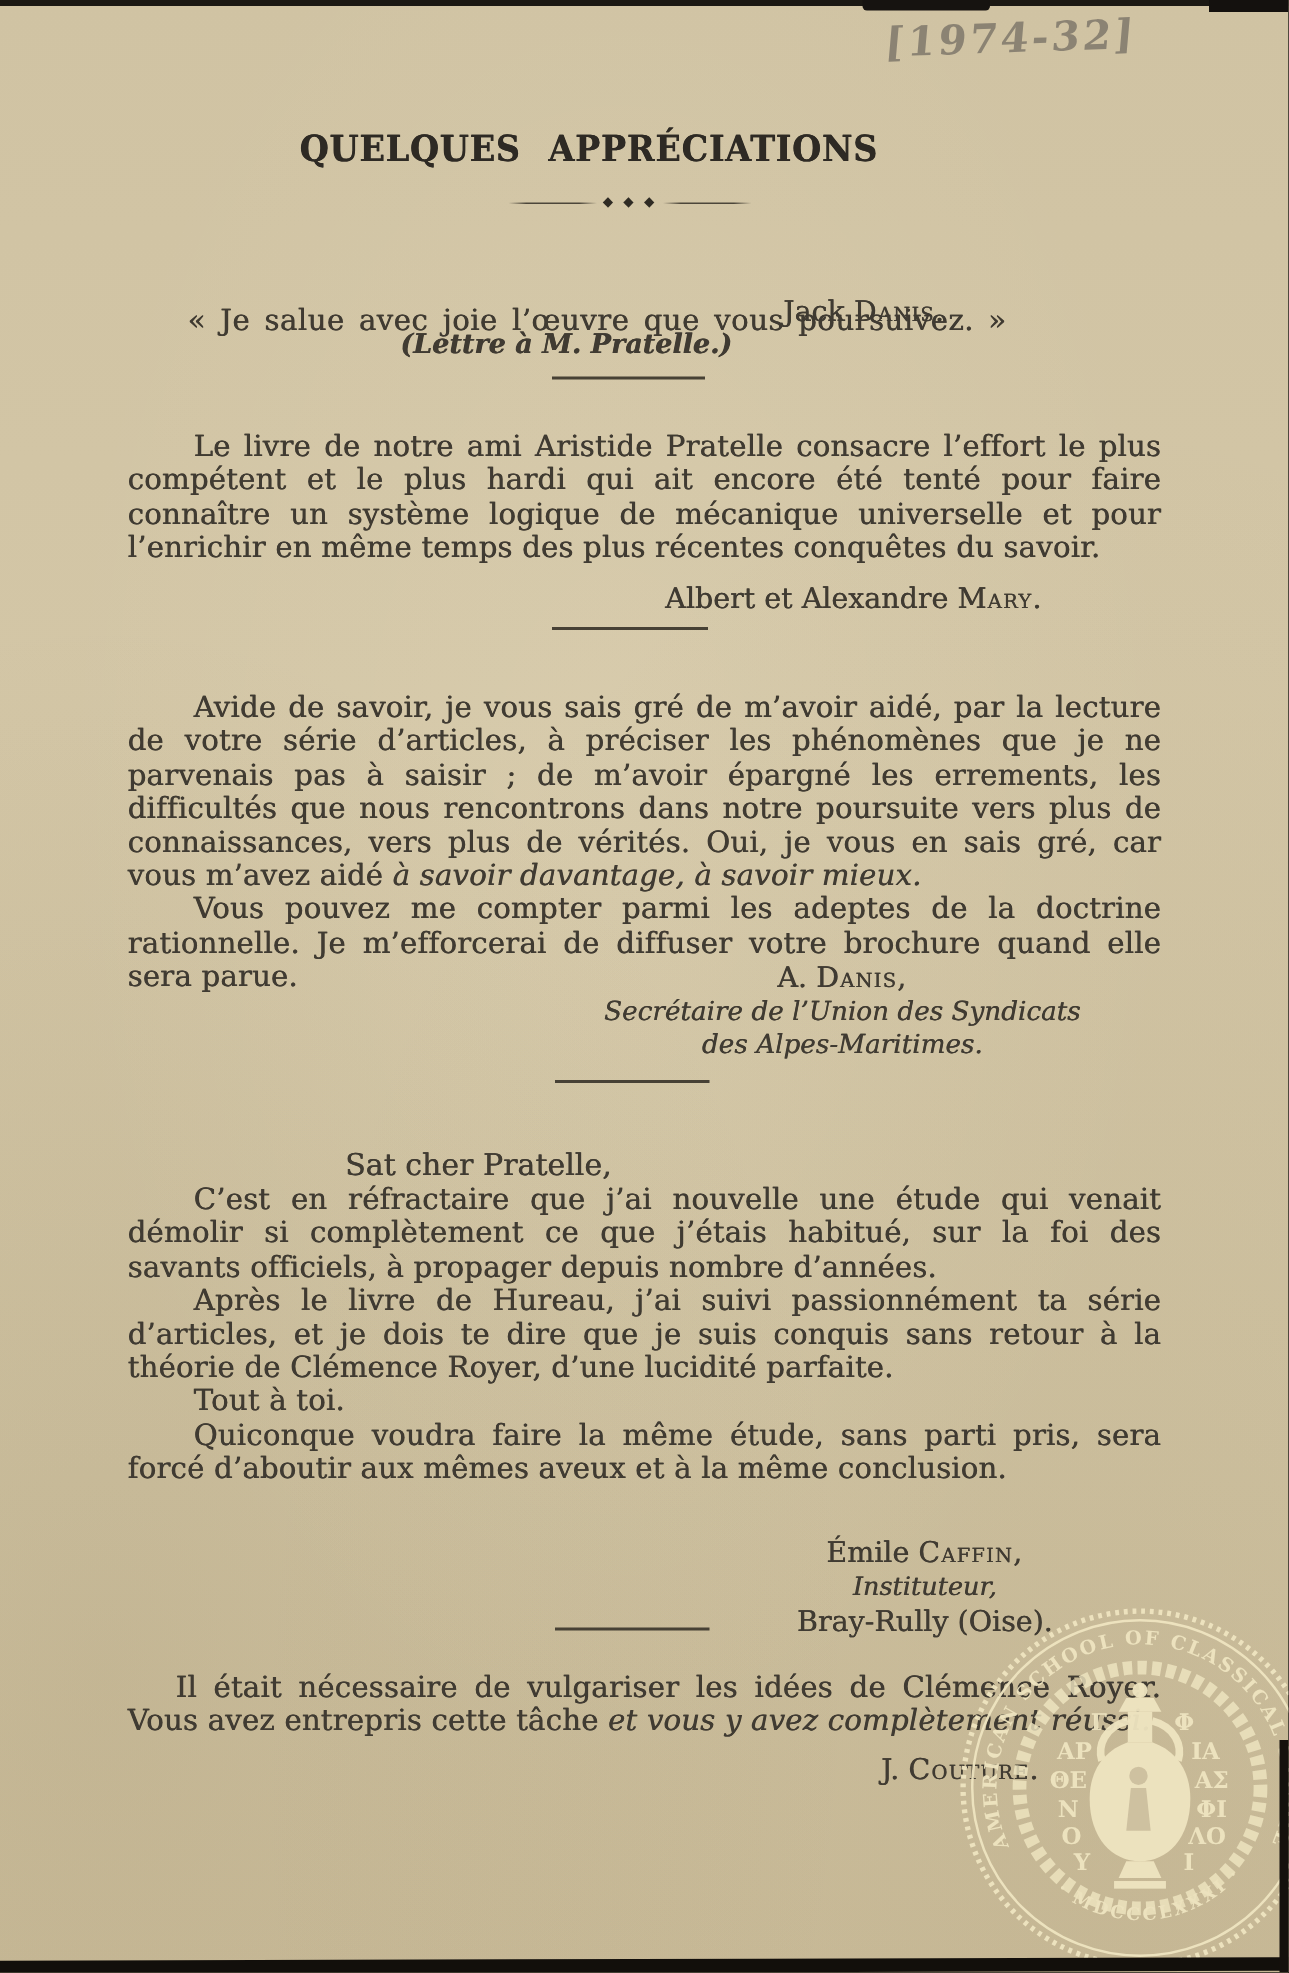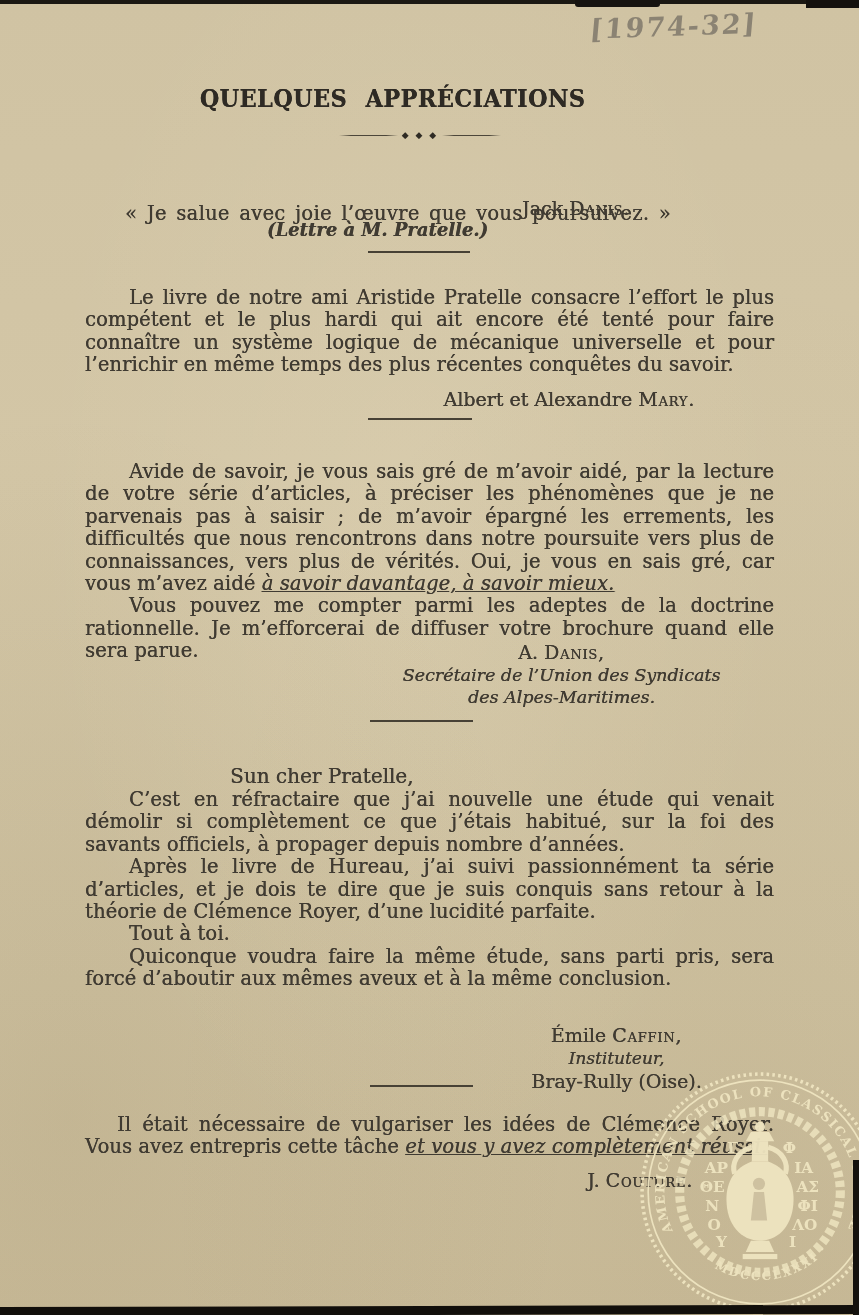--- a/index.html
+++ b/index.html
@@ -80,21 +80,21 @@
   .letter-block { top:789px; }
   .sig-caffin { left:0; top:1024px; width:859px; text-align:center; transform:translateX(187px); line-height:23px; }
   .sig-caffin .name { font-size:19px; }
   .sig-caffin .role { font-style:italic; font-size:17px; }
   .sig-caffin .place { font-size:19px; }
 
   .closing-block { top:1114px; }
   .closing-block p { text-indent:32px; }
   .sig-couture { left:85px; top:1169px; width:608px; text-align:right; }
 
-  .em { font-style:italic;text-decoration:underline; }
+  .em { font-style:italic; }
 
   .seal { left:638px; top:1070px; width:244px; height:244px; opacity:0.95; }
   .seal text { fill:#efe5c1; font-family:"DejaVu Serif", serif; font-weight:bold; }
 </style>
 </head>
 <body>
 
 <div class="page">
 
   <div class="abs annotation">[1974-32]</div>
@@ -125,21 +125,21 @@
     <p>Vous pouvez me compter parmi les adeptes de la doctrine rationnelle. Je m’efforcerai de diffuser votre brochure quand elle sera parue.</p>
   </div>
   <div class="abs sig-danis ink">
     <div class="name"><span>A. </span><span class="sc">Danis,</span></div>
     <div class="role">Secrétaire de l’Union des Syndicats</div>
     <div class="role">des Alpes-Maritimes.</div>
   </div>
 
   <div class="abs rule rule3"></div>
 
-  <div class="abs salutation ink">Sun cher Pratelle,</div>
+  <div class="abs salutation ink">Sat cher Pratelle,</div>
   <div class="abs body-block letter-block ink">
     <p>C’est en réfractaire que j’ai nouvelle une étude qui venait démolir si complètement ce que j’étais habitué, sur la foi des savants officiels, à propager depuis nombre d’années.</p>
     <p>Après le livre de Hureau, j’ai suivi passionnément ta série d’articles, et je dois te dire que je suis conquis sans retour à la théorie de Clémence Royer, d’une lucidité parfaite.</p>
     <p>Tout à toi.</p>
     <p>Quiconque voudra faire la même étude, sans parti pris, sera forcé d’aboutir aux mêmes aveux et à la même conclusion.</p>
   </div>
   <div class="abs sig-caffin ink">
     <div class="name"><span>Émile </span><span class="sc">Caffin,</span></div>
     <div class="role">Instituteur,</div>
     <div class="place">Bray-Rully (Oise).</div>

